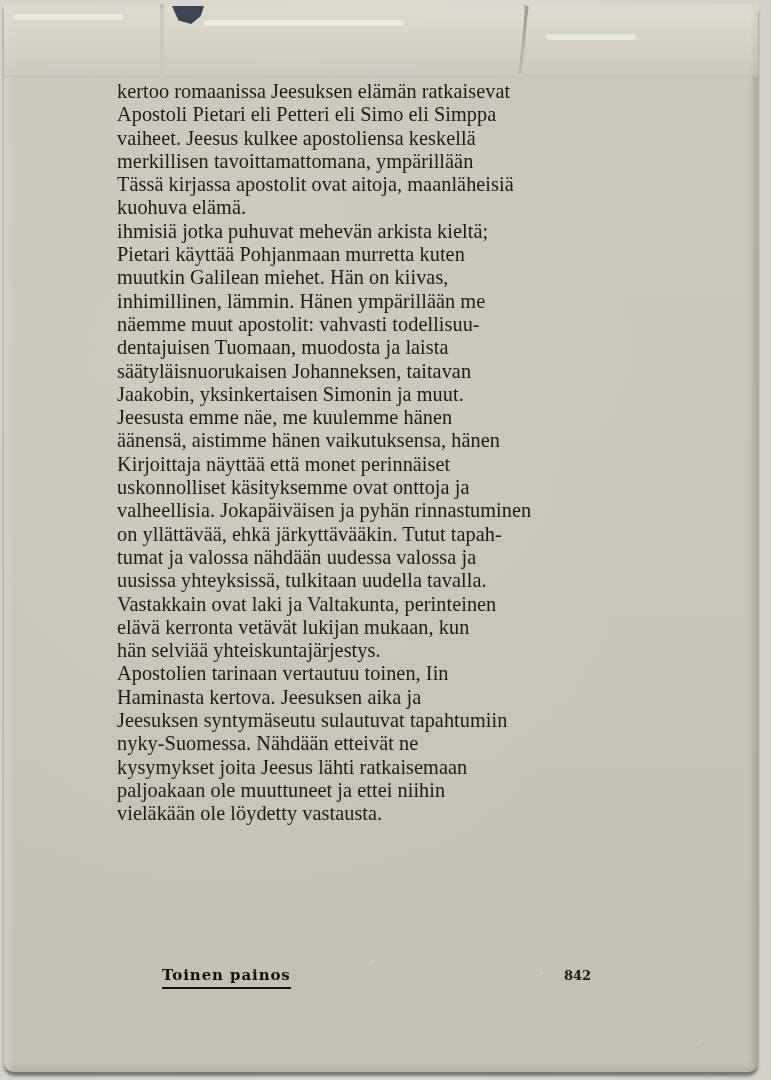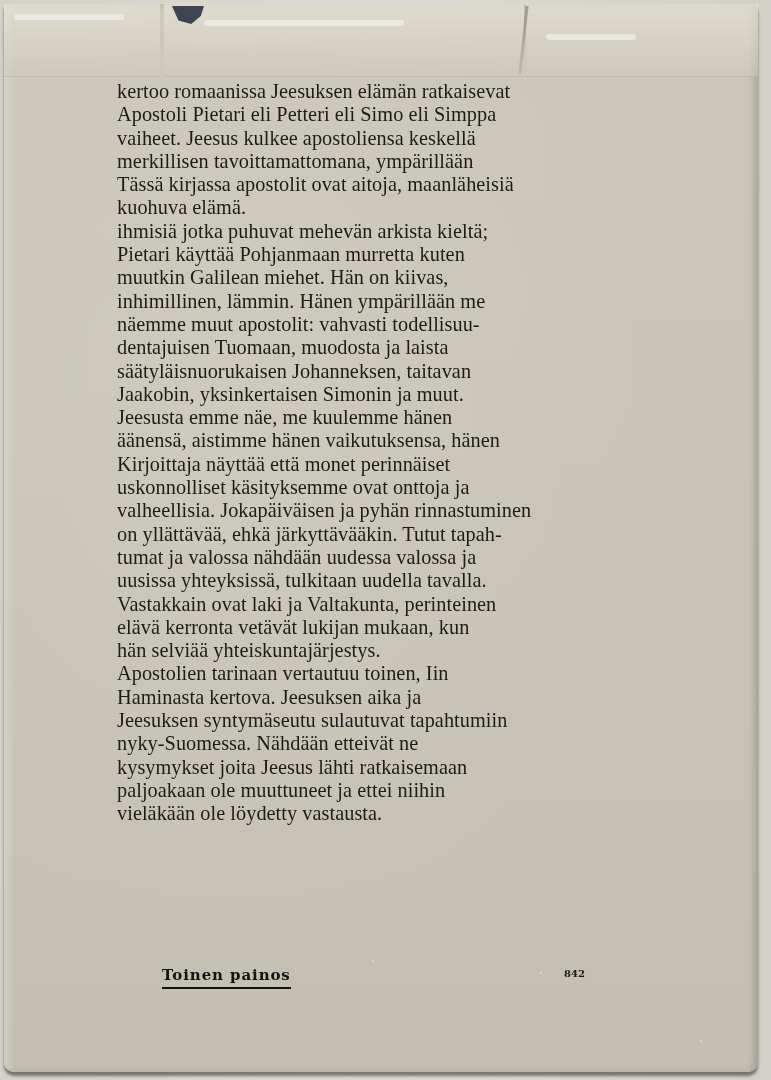--- a/index.html
+++ b/index.html
@@ -113,21 +113,21 @@
       padding-bottom: 3px;
       border-bottom: 2.5px solid #141311;
       margin-left: 43px;
     }
     .footer-code {
       position: absolute;
       left: 564px;
       top: 968px;
       font-family: "DejaVu Serif", serif;
       font-weight: bold;
-      font-size: 10px;
+      font-size: 13px;
       color: #1a1916;
     }
     .speck {
       position: absolute;
       width: 2px;
       height: 2px;
       border-radius: 1px;
       background: rgba(255,255,255,0.45);
     }
   </style>

